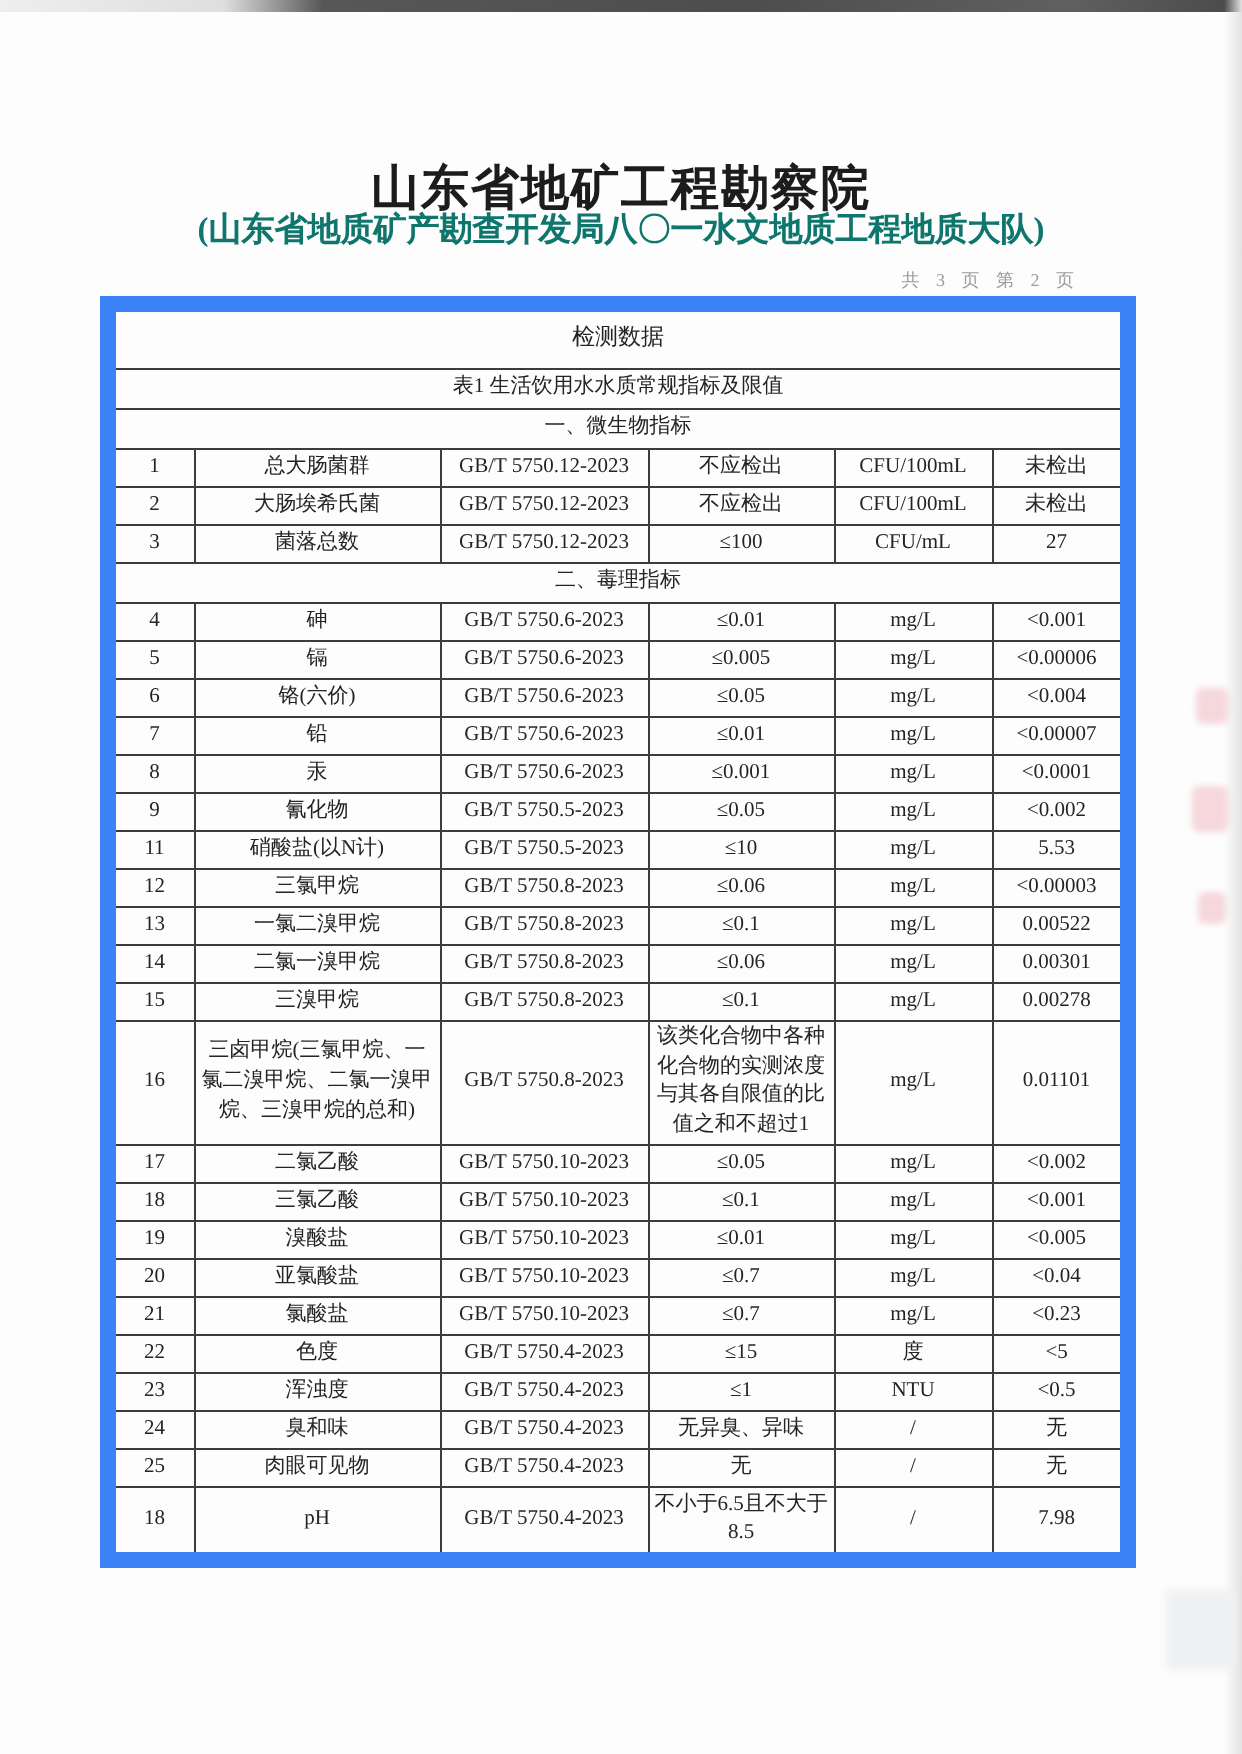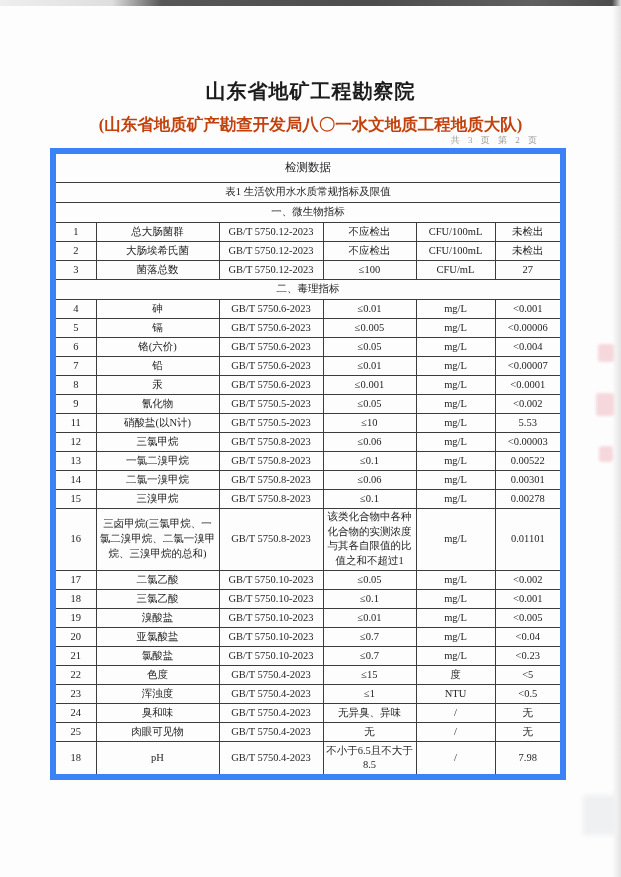--- a/index.html
+++ b/index.html
@@ -21,36 +21,36 @@
   .scan-right-edge{
     position:absolute;right:0;top:0;width:9px;height:877px;
     background:linear-gradient(to left,#e3e3e3,rgba(227,227,227,0));
   }
   .scan-corner{
     position:absolute;right:4px;top:795px;width:34px;height:40px;
     background:#eef0f1;filter:blur(2px);
   }
   .doc-title{
     position:absolute;left:0;top:78px;width:621px;
-    text-align:center;font-size:20px;font-weight:bold;color:#1c1c1c;
+    text-align:center;font-size:24px;font-weight:bold;color:#1c1c1c;
     letter-spacing:1px;
   }
   .doc-subtitle{
     position:absolute;left:0;top:104px;width:621px;
-    text-align:center;font-size:16.5px;font-weight:bold;color:#c2410c;margin-top:10px;
+    text-align:center;font-size:16.5px;font-weight:bold;color:#0f766e;
   }
   .page-marker{
     position:absolute;right:81px;top:134px;
     font-size:9px;color:#9b9b97;letter-spacing:3px;
   }
   table.report{
     position:absolute;left:50px;top:148px;
     width:510px;border-collapse:collapse;table-layout:fixed;
     font-size:10.5px;color:#242424;
-    border:6px solid #3b82f6;
+    border:8px solid #3b82f6;
   }
   table.report th, table.report td{
     border:1px solid #3c3c3c;
     text-align:center;vertical-align:middle;
     padding:1px 2px;line-height:1.35;
     overflow:hidden;
     font-weight:normal;
   }
   tr.title-row td{height:26px;font-size:11.5px;}
   tr.header-row th{height:28px;font-size:11px;}

